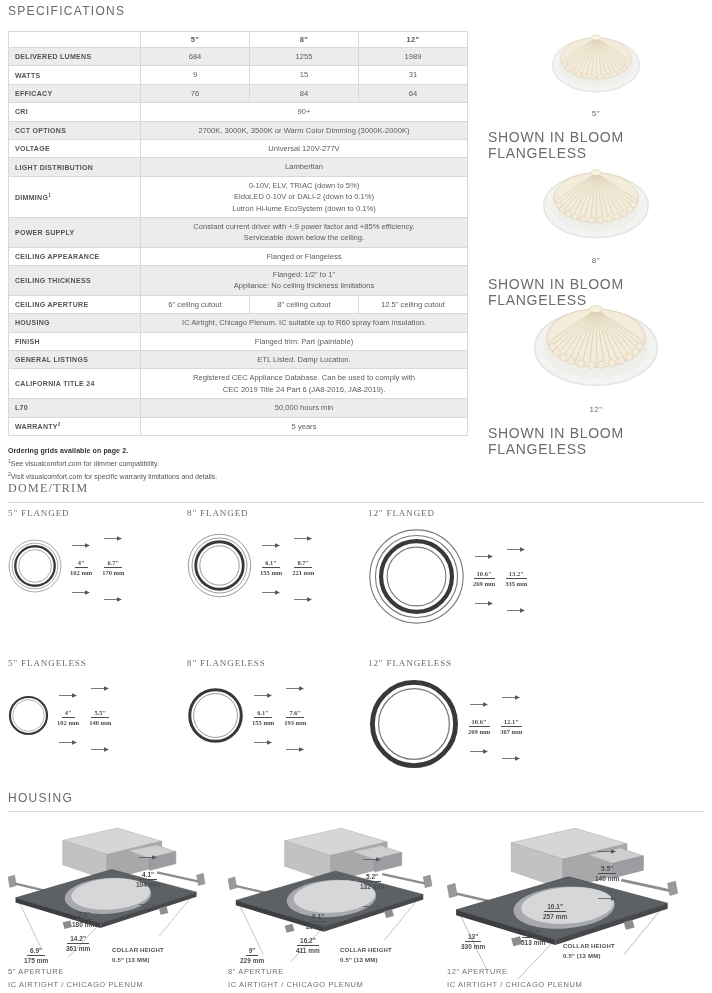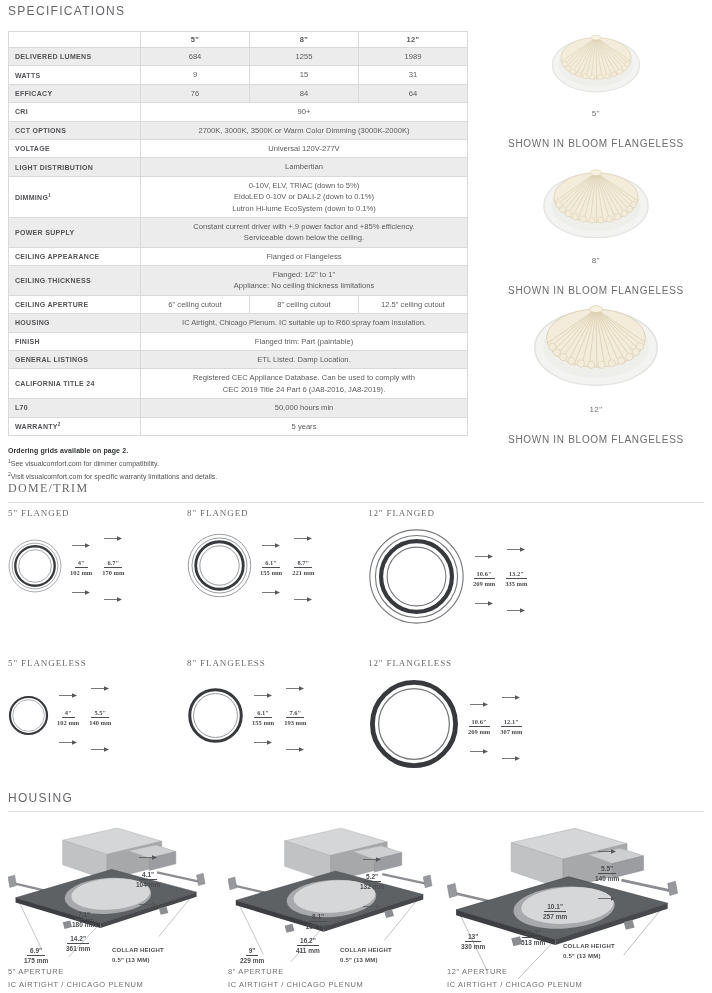--- a/index.html
+++ b/index.html
@@ -22,21 +22,21 @@
 
   .footnotes { margin-top:11px; }
   .fn-bold { font-size:7px; font-weight:700; color:#2f3133; letter-spacing:.1px; }
   .fn { font-size:7px; color:#515356; margin-top:4px; }
   .fn sup { font-size:5px; }
 
   
   .right-col { position:absolute; left:488px; top:26px; width:216px; height:400px; }
   .product { position:absolute; left:0; width:100%; display:flex; flex-direction:column; align-items:center; }
   .p-size { font-size:8px; color:#6a6c6f; letter-spacing:.5px; margin-top:7px; }
-  .p-cap { font-size:10px; color:#6a6c6f; letter-spacing:.7px; margin-top:20px; }
+  .p-cap { font-size:14px; color:#6a6c6f; letter-spacing:.7px; margin-top:11px; }
 
   
   .rule { border-top:1px solid #dcdcdc; margin-top:6px; width:100%; }
 
   
   .dome-trim { position:absolute; left:8px; top:481px; width:696px; height:300px;font-family:Liberation Serif, serif; }
   .trim-item { position:absolute; }
   .trim-title { font-size:9px; letter-spacing:.9px; color:#6a6c6f; }
   .trim-row { display:flex; align-items:center; margin-top:10px; }
   .dims { display:flex; align-items:center; margin-left:8px; }

